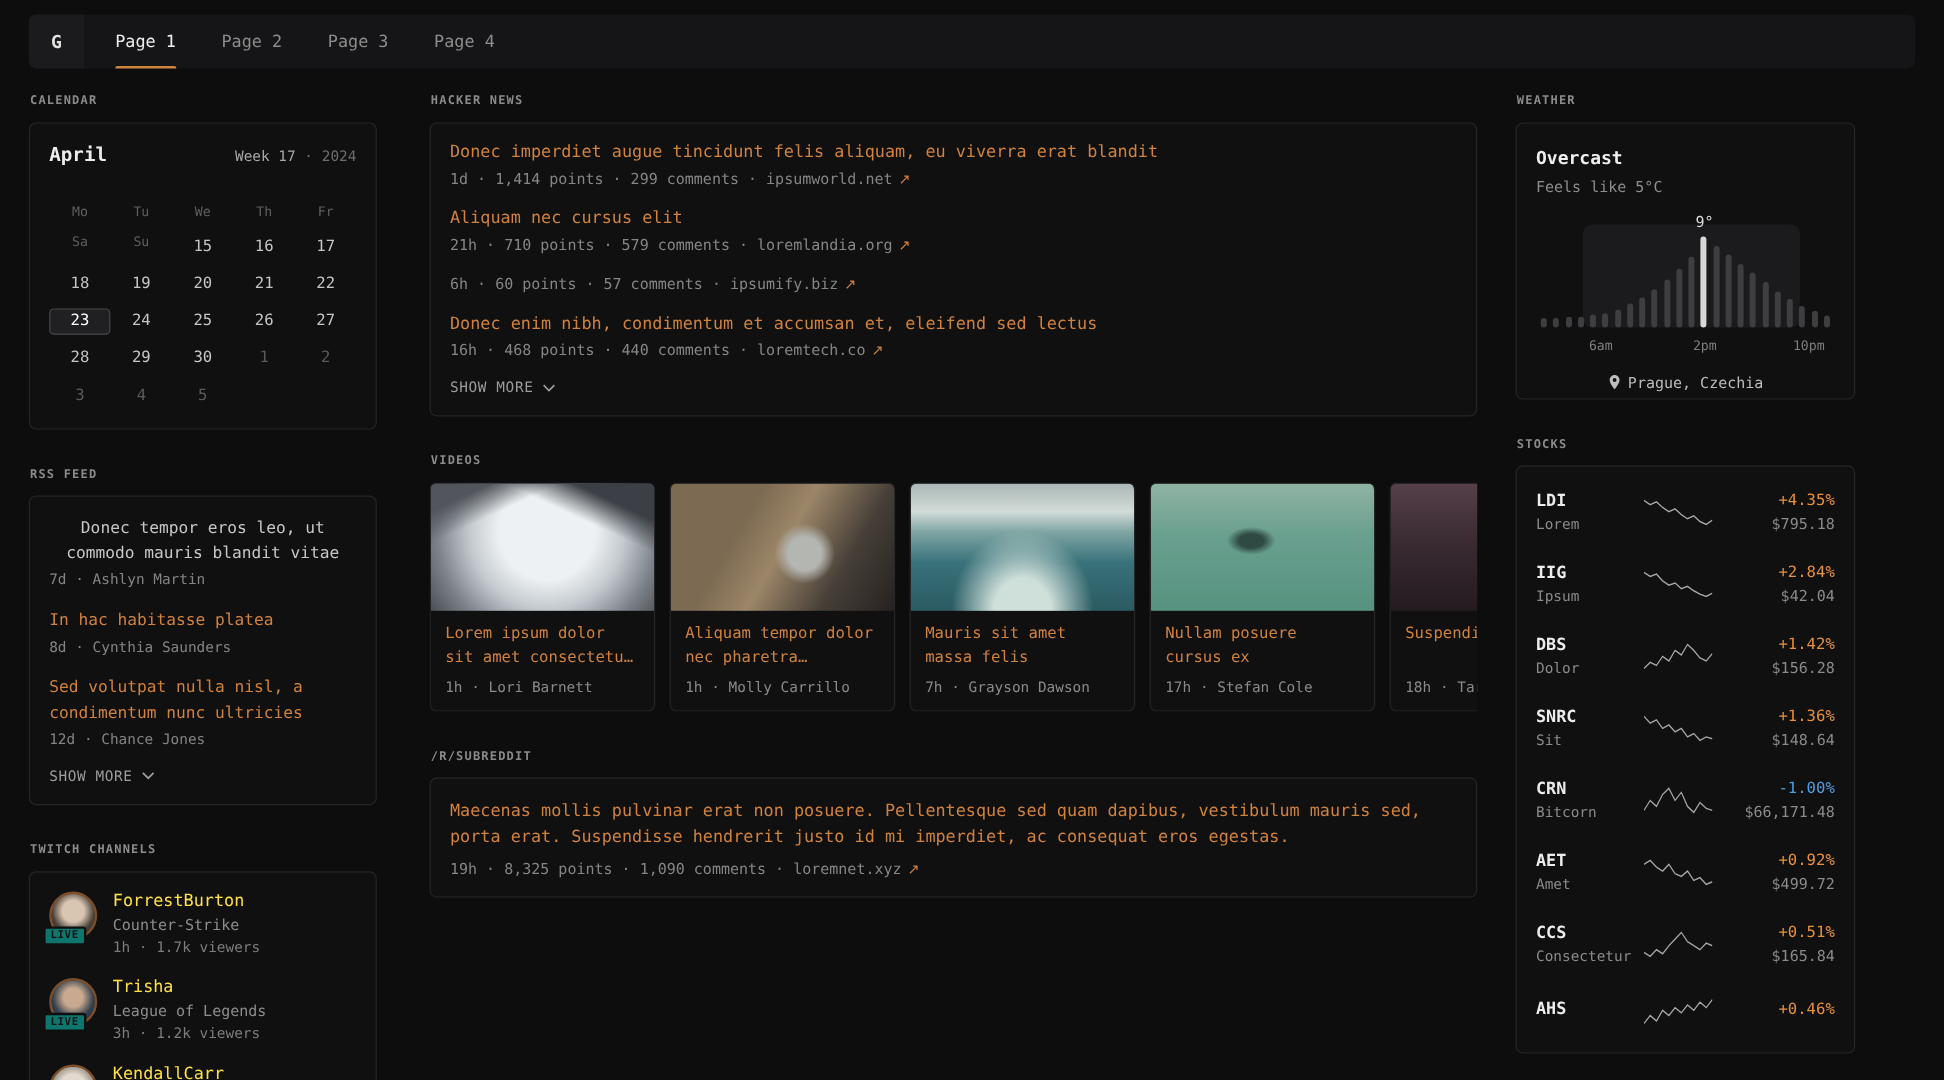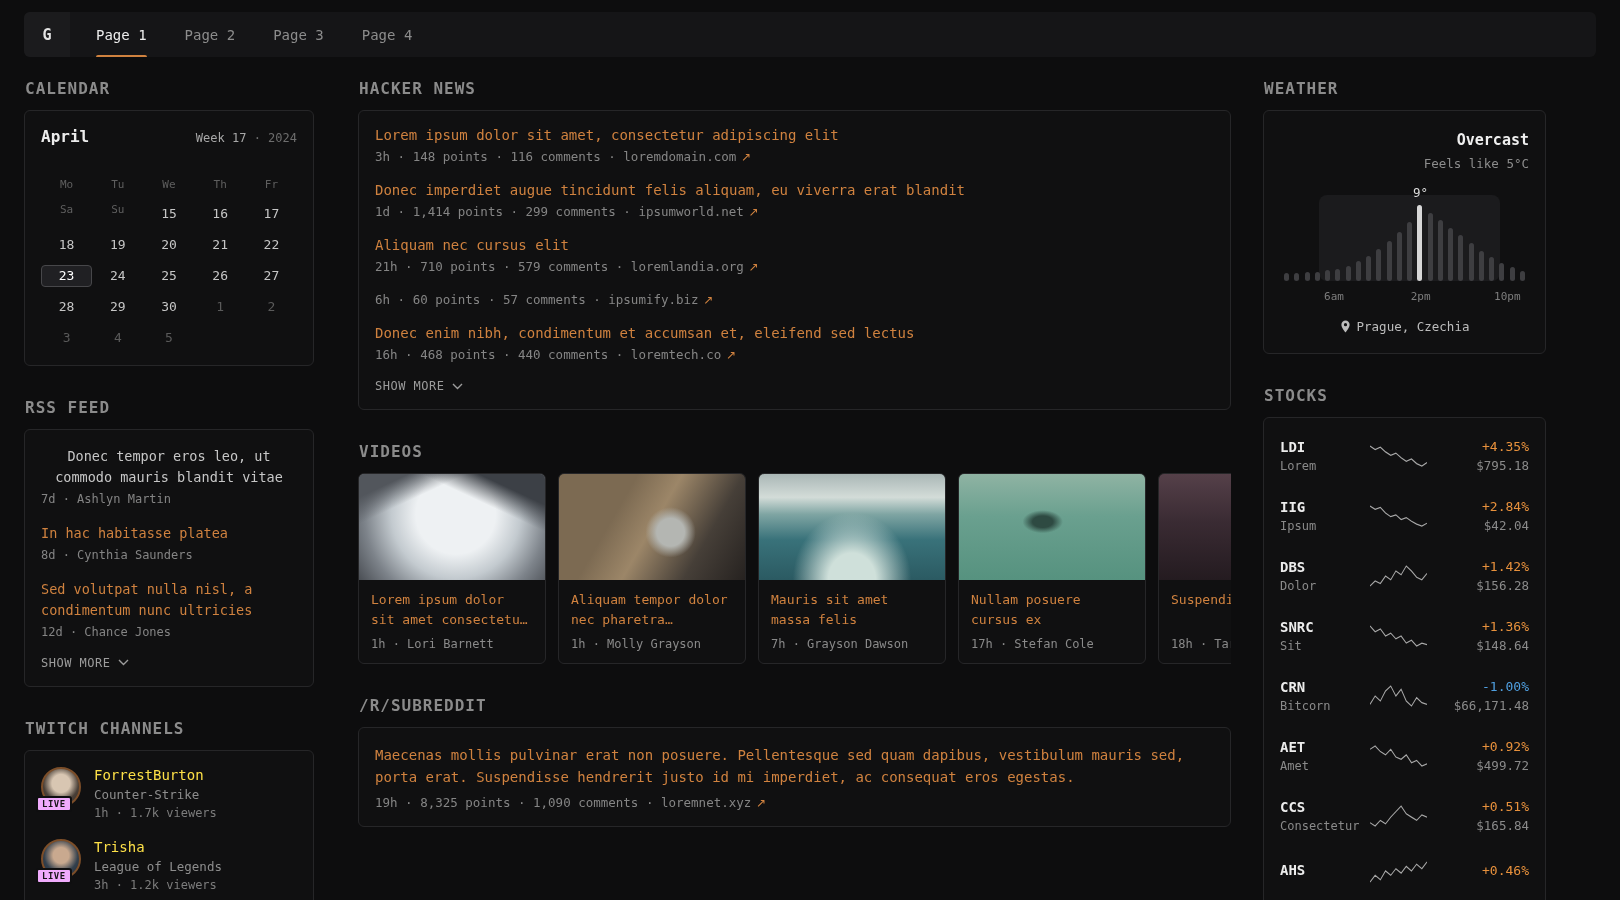--- a/index.html
+++ b/index.html
@@ -15,21 +15,21 @@
   .tabs { display:flex; margin-left:26px; gap:38px; }
   .tab { position:relative; display:flex; align-items:center; color:#8c8c8c; cursor:pointer; }
   .tab.active { color:#ededed; }
   .tab.active::after { content:""; position:absolute; left:0; right:0; bottom:0; height:2px; background:#d0823f; border-radius:2px 2px 0 0; }
   
   .main { display:flex; padding:22px 74px 0 24px; align-items:flex-start; }
   .col-left  { width:290px; flex:none; }
   .col-mid   { flex:1; min-width:0; margin:0 32px 0 44px; }
   .col-right { width:283px; flex:none; }
   .section + .section { margin-top:32px; }
-  .section-title { font-size:16px; letter-spacing:1px; color:#8b8b8b; margin:0 0 12px 1px; }
+  .section-title { font-size:10px; letter-spacing:1px; color:#8b8b8b; margin:0 0 12px 1px; }
   .card { background:#101011; border:1px solid #262628; border-radius:6px; padding:16px; }
   
   .cal-head { display:flex; justify-content:space-between; align-items:baseline; margin-bottom:32px; }
   .cal-month { font-size:16px; font-weight:bold; color:#ececec; }
   .cal-meta { font-size:12px; color:#a8a8a8; }
   .cal-meta .dot, .cal-meta .yr { color:#6d6d6d; }
   .cal-grid { display:grid; grid-template-columns:repeat(5,1fr); row-gap:9px; text-align:center; font-size:13px; }
   .cal-dow { color:#5f5f5f; font-size:11px; margin-bottom:3px; }
   .cal-day { color:#c6c6c6; height:22px; line-height:22px; border-radius:4px; }
   .cal-day.dim { color:#5a5a5a; }
@@ -42,21 +42,21 @@
   .show-more { margin-top:17px; font-size:12px; letter-spacing:.5px; color:#9c9c9c; display:flex; align-items:center; gap:7px; cursor:pointer; }
   .chev { display:inline-block; }
   
   .tw-item { display:flex; gap:13px; align-items:flex-start; cursor:pointer; }
   .tw-item + .tw-item { margin-top:19px; }
   .avatar-wrap { position:relative; width:40px; height:40px; flex:none; }
   .avatar { width:40px; height:40px; border-radius:50%; border:2px solid #7c4e29; }
   .av-1 { background:radial-gradient(circle at 50% 40%, #d8c6b2 0 32%, #4a4038 62%, #2b2622 100%); }
   .av-2 { background:radial-gradient(circle at 50% 40%, #c9a98f 0 28%, #33404d 60%, #1e2630 100%); }
   .av-3 { background:radial-gradient(circle at 50% 45%, #e3d9cf 0 38%, #8c8478 70%, #5f594f 100%); }
-  .live-badge { position:absolute; left:-5px; bottom:-5px; background:#f0abfc; color:#141414; font-size:9px; font-weight:bold; padding:1px 4px; border-radius:3px; border:2px solid #0f0f10; letter-spacing:.5px; }
+  .live-badge { position:absolute; left:-5px; bottom:-5px; background:#0f766e; color:#141414; font-size:9px; font-weight:bold; padding:1px 4px; border-radius:3px; border:2px solid #0f0f10; letter-spacing:.5px; }
   .tw-name { color:#fde047; font-size:14px; }
   .tw-game { color:#8d8d8d; font-size:12.5px; margin-top:4px; }
   .tw-meta { color:#7c7c7c; font-size:12px; margin-top:4px; }
   
   .hn-item + .hn-item { margin-top:18px; }
   .hn-title { color:#d0823f; font-size:14px; cursor:pointer; }
   .hn-meta { margin-top:6px; font-size:12.5px; color:#858585; }
   .ext-arrow { color:#d0823f; margin-left:5px; font-family:"DejaVu Sans",sans-serif; font-size:12px; cursor:pointer; }
   
   .video-row { display:flex; gap:12px; overflow:hidden; }
@@ -64,21 +64,21 @@
   .thumb { width:100%; height:106px; }
   .thumb-1 { background:linear-gradient(205deg,#3c4046 0 16%,rgba(0,0,0,0) 30%),linear-gradient(155deg,#52565c 0 12%,rgba(0,0,0,0) 26%),radial-gradient(circle at 52% 38%, #eef1f3 0 34%, #c3cacf 55%, #7d838a 78%, #4a4e54 100%); }
   .thumb-2 { background:radial-gradient(circle at 60% 55%, #b4b6b2 0 11%, rgba(0,0,0,0) 20%),linear-gradient(120deg,#7c6a52 0 32%,#9c8668 50%,#463f38 75%,#262220 100%); }
   .thumb-3 { background:radial-gradient(ellipse at 50% 100%, #cfe0da 0 18%, rgba(0,0,0,0) 45%),linear-gradient(180deg,#aab7b6 0%,#d3dcd8 22%,#7fa5a3 38%,#39727a 62%,#2b5a62 100%); }
   .thumb-4 { background:radial-gradient(ellipse at 45% 45%, #2e4a42 0 7%, rgba(0,0,0,0) 14%),linear-gradient(180deg,#8fb3a3 0%,#6aa08f 40%,#56927f 100%); }
   .thumb-5 { background:linear-gradient(180deg,#554049 0%,#3a2b33 45%,#241b20 100%); }
   .video-body { padding:10px 12px 12px; }
   .video-title { color:#d0823f; font-size:13px; line-height:1.5; min-height:40px; }
   .video-meta { margin-top:7px; color:#8a8a8a; font-size:12px; }
   
-  .weather-card { text-align:right; padding:20px 16px 19px; }
+  .weather-card { text-align:left; padding:20px 16px 6px; }
   .w-cond { font-size:15px; font-weight:bold; color:#efefef; }
   .w-feels { margin-top:7px; font-size:12.5px; color:#8d8d8d; }
   .w-chart { position:relative; height:94px; margin:16px 2px 0; }
   .w-band { position:absolute; left:15%; width:74%; top:8px; bottom:0; background:#1b1b1d; border-radius:8px; }
   .w-peak { position:absolute; top:-2px; left:56.5%; transform:translateX(-50%); font-size:12.5px; color:#dcdcdc; }
   .w-bars { position:absolute; left:2px; right:2px; bottom:0; top:18px; display:flex; align-items:flex-end; justify-content:space-between; }
   .wbar { width:5px; border-radius:3px; background:#3e3e41; }
   .wbar.hi { background:#d8d8d8; }
   .w-times { position:relative; height:14px; margin-top:9px; font-size:11px; color:#7d7d7d; }
   .w-times span { position:absolute; transform:translateX(-50%); }
@@ -217,24 +217,20 @@
     </div>
 
   </div>
 
   <div class="col-mid">
 
     <div class="section">
       <h2 class="section-title">HACKER NEWS</h2>
       <div class="card">
         <div class="hn-item">
-          <div class="hn-title">Lorem ipsum dolor sit amet, consectetur adipiscing elit</div>
-          <div class="hn-meta"><span>3h · 148 points · 116 comments · loremdomain.com</span><span class="ext-arrow">↗</span></div>
-        </div>
-        <div class="hn-item">
           <div class="hn-title">Donec imperdiet augue tincidunt felis aliquam, eu viverra erat blandit</div>
           <div class="hn-meta"><span>1d · 1,414 points · 299 comments · ipsumworld.net</span><span class="ext-arrow">↗</span></div>
         </div>
         <div class="hn-item">
           <div class="hn-title">Aliquam nec cursus elit</div>
           <div class="hn-meta"><span>21h · 710 points · 579 comments · loremlandia.org</span><span class="ext-arrow">↗</span></div>
         </div>
         <div class="hn-item">
           <div class="hn-meta"><span>6h · 60 points · 57 comments · ipsumify.biz</span><span class="ext-arrow">↗</span></div>
         </div>
@@ -258,21 +254,21 @@
           <div class="thumb thumb-1"></div>
           <div class="video-body">
             <div class="video-title">Lorem ipsum dolor sit amet consectetu…</div>
             <div class="video-meta">1h · Lori Barnett</div>
           </div>
         </div>
         <div class="video-card">
           <div class="thumb thumb-2"></div>
           <div class="video-body">
             <div class="video-title">Aliquam tempor dolor nec pharetra…</div>
-            <div class="video-meta">1h · Molly Grayson</div>
+            <div class="video-meta">1h · Molly Carrillo</div>
           </div>
         </div>
         <div class="video-card">
           <div class="thumb thumb-3"></div>
           <div class="video-body">
             <div class="video-title">Mauris sit amet massa felis</div>
             <div class="video-meta">7h · Grayson Dawson</div>
           </div>
         </div>
         <div class="video-card">

